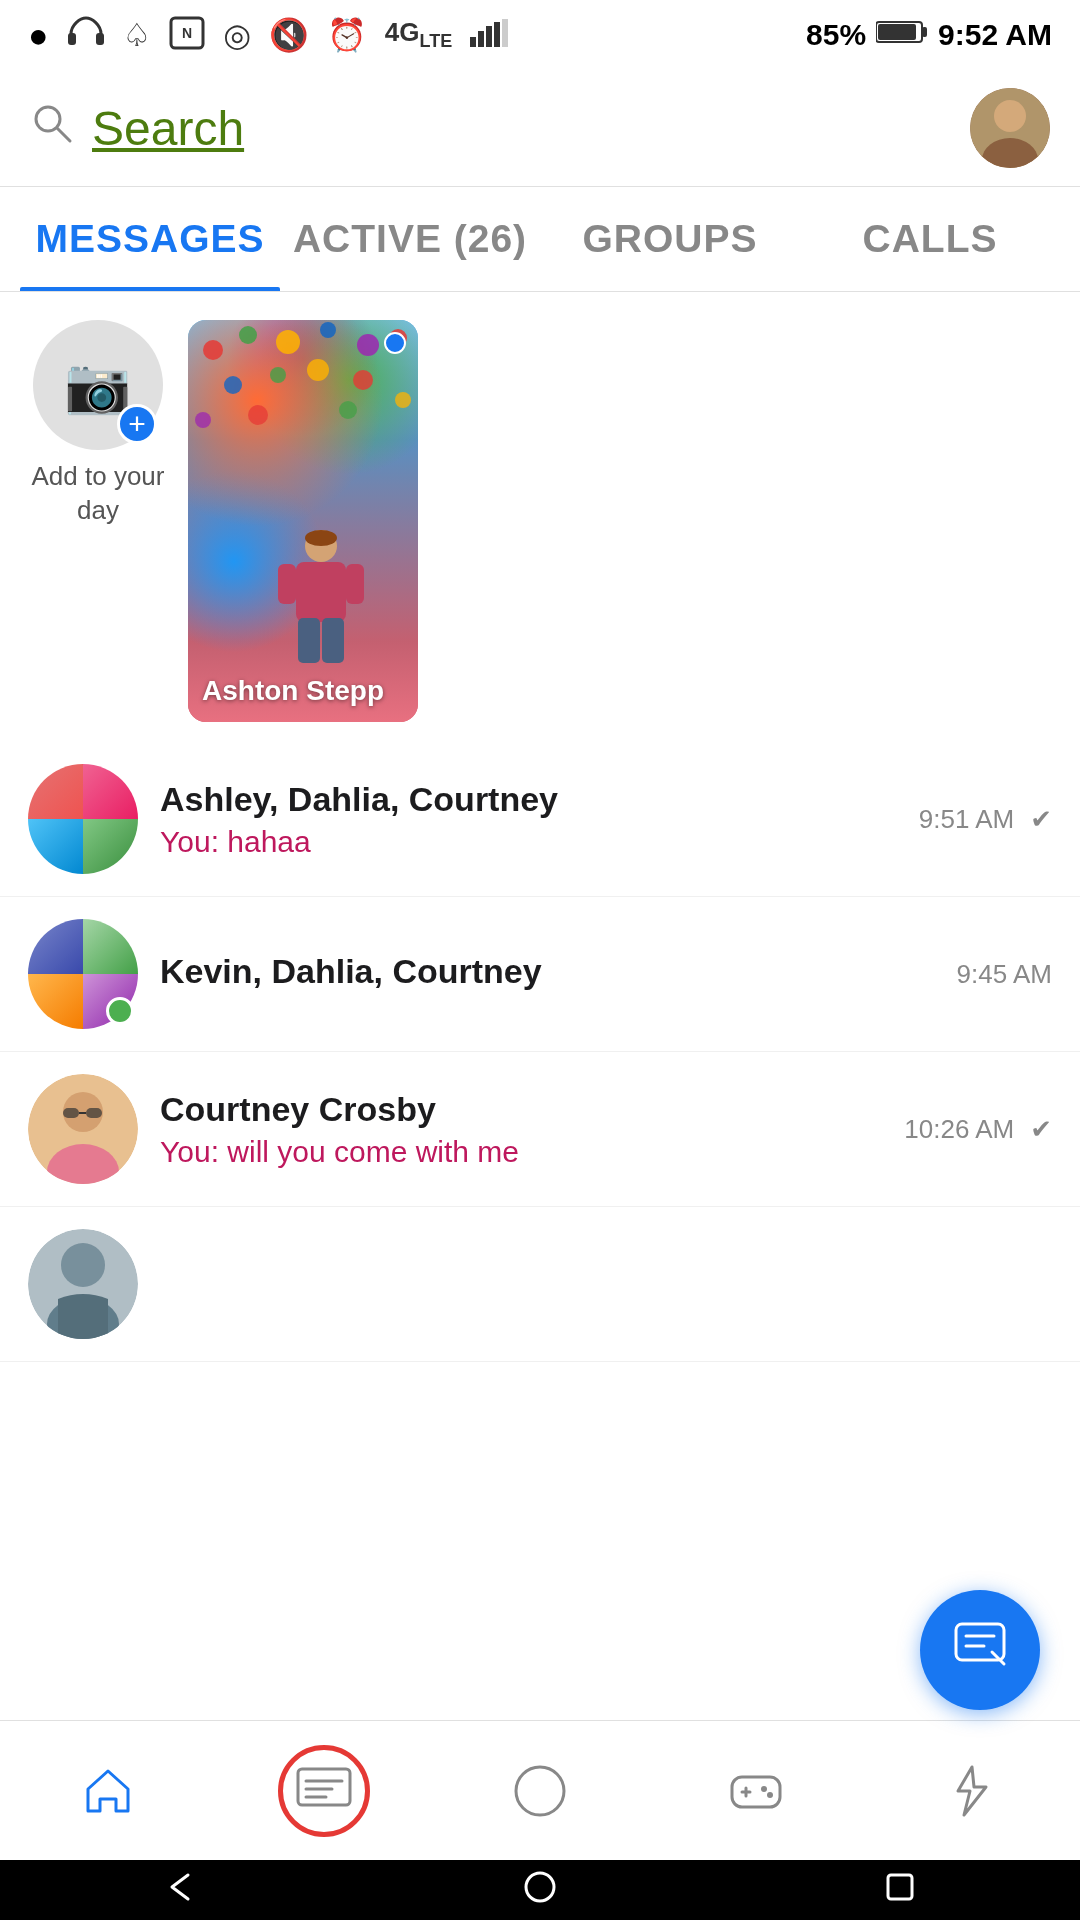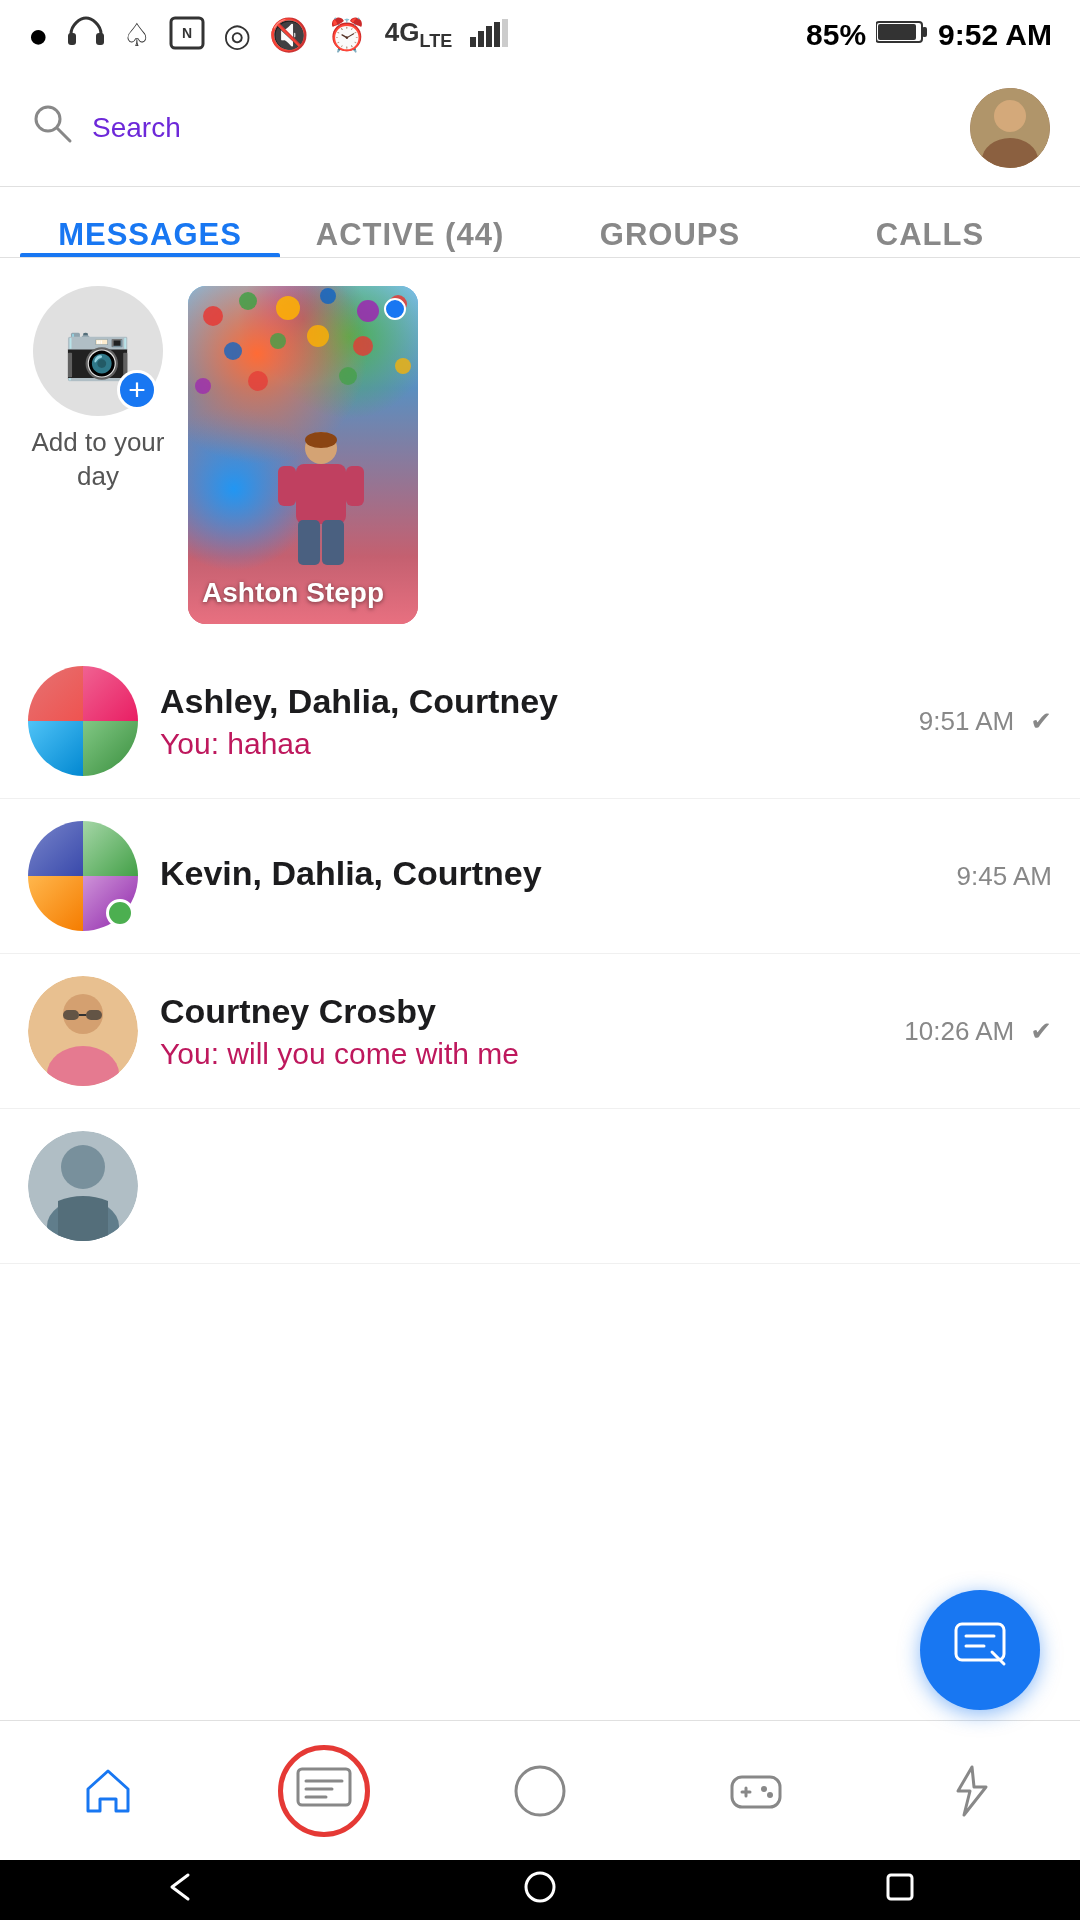--- a/index.html
+++ b/index.html
@@ -46,23 +46,24 @@
     .search-left {
       display: flex;
       align-items: center;
       gap: 18px;
     }
     .search-icon-wrap {
       color: #888;
       font-size: 42px;
     }
     .search-text {
-      font-size: 28px;
-      color: #6d28d9;
+      font-size: 48px;
+      color: #4d7c0f;
       font-weight: 400;
+      text-decoration: underline;
     }
     .avatar-circle {
       width: 80px;
       height: 80px;
       border-radius: 50%;
       background: #c0a080;
       overflow: hidden;
       display: flex;
       align-items: center;
       justify-content: center;
@@ -83,22 +84,22 @@
     .tabs {
       display: flex;
       align-items: center;
       border-bottom: 1.5px solid #e0e0e0;
       background: #fff;
       padding: 0 20px;
     }
     .tab {
       flex: 1;
       text-align: center;
-      padding: 30px 0 4px;
-      font-size: 31px;
+      padding: 30px 0 30px;
+      font-size: 39px;
       font-weight: 700;
       color: #888;
       letter-spacing: 1px;
       position: relative;
       cursor: pointer;
     }
     .tab.active {
       color: #1877f2;
     }
     .tab.active::after {
@@ -158,21 +159,21 @@
     }
     .story-add-label {
       font-size: 26px;
       color: #555;
       text-align: center;
       line-height: 1.3;
     }
 
     .story-card {
       width: 230px;
-      height: 338px;
+      height: 402px;
       border-radius: 18px;
       overflow: hidden;
       position: relative;
       min-width: 230px;
     }
     .story-card-bg {
       width: 100%;
       height: 100%;
       background: linear-gradient(160deg, #6ec6f5 0%, #4a90d9 30%, #c05060 70%, #e06070 100%);
       position: relative;
@@ -463,21 +464,21 @@
         <rect width="80" height="80" fill="#b0956a"></rect>
         <circle cx="40" cy="28" r="16" fill="#d4a97a"></circle>
         <ellipse cx="40" cy="72" rx="28" ry="22" fill="#8b6040"></ellipse>
       </svg>
     </div>
   </div>
 </div>
 
 <div class="tabs">
   <div class="tab active">MESSAGES</div>
-  <div class="tab">ACTIVE (44)</div>
+  <div class="tab">ACTIVE (26)</div>
   <div class="tab">GROUPS</div>
   <div class="tab">CALLS</div>
 </div>
 
 <div class="stories-row">
 
   <div class="story-add">
     <div class="story-add-circle">
       <span class="story-add-icon">📷</span>
       <div class="story-plus">+</div>

